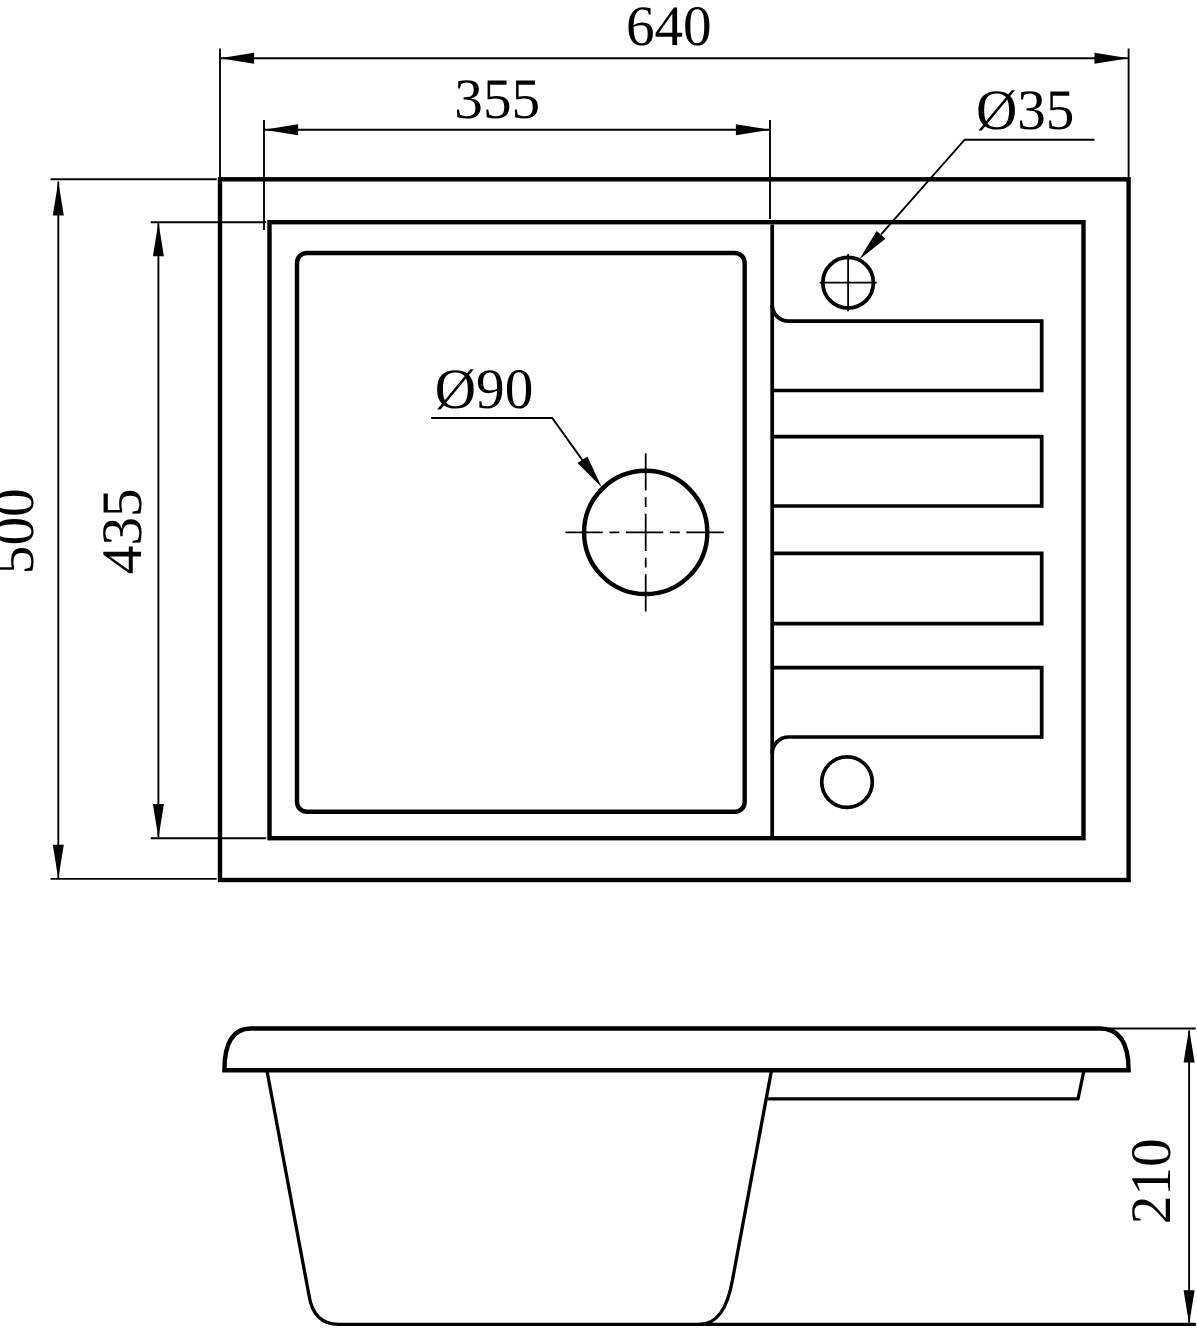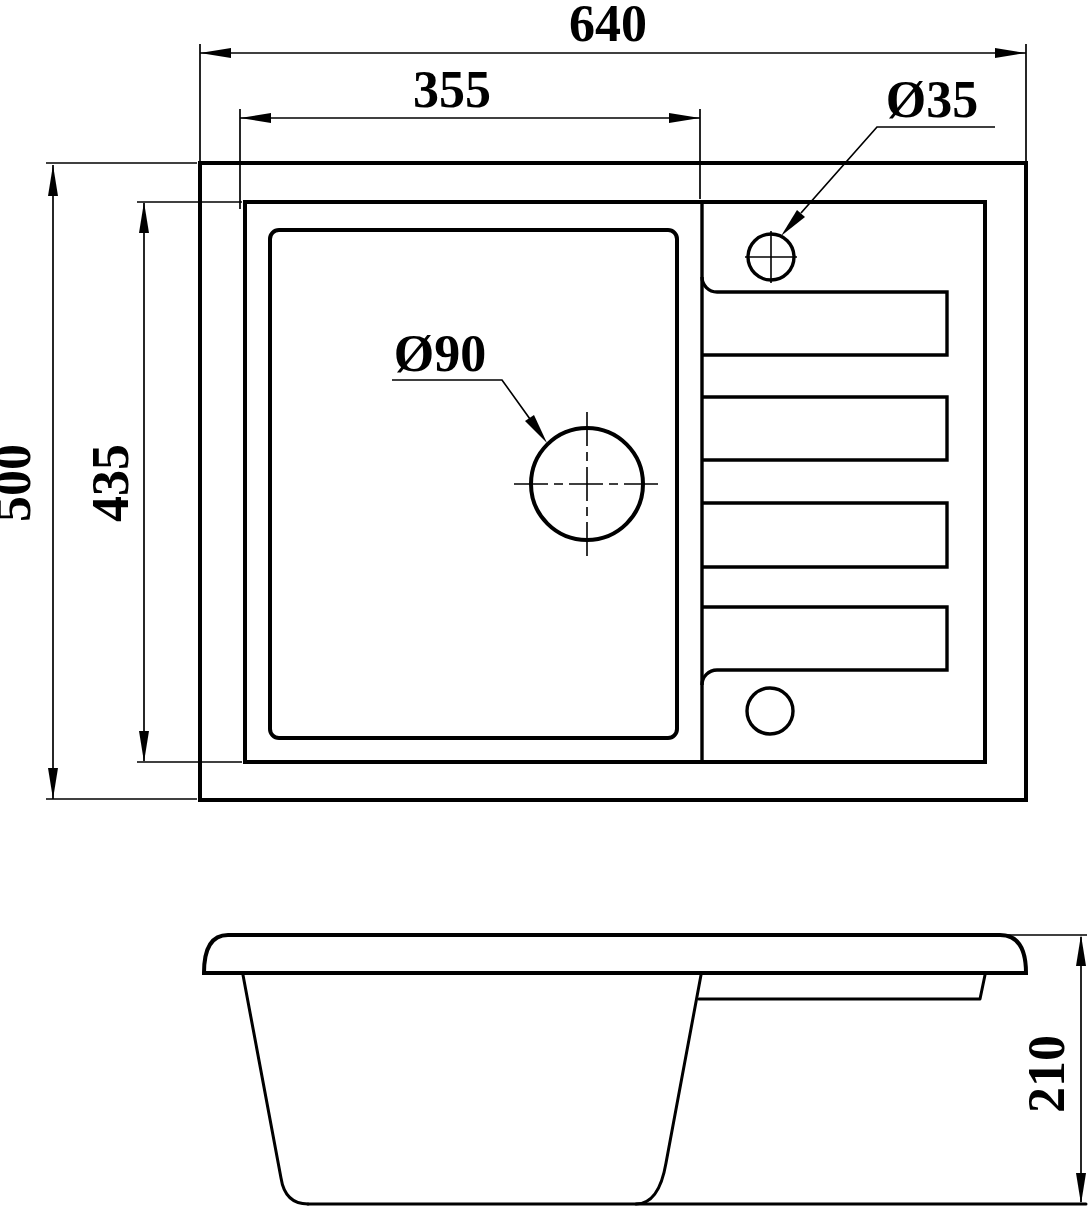--- a/index.html
+++ b/index.html
@@ -8,21 +8,20 @@
     background: #ffffff;
     width: 1088px;
     height: 1216px;
     overflow: hidden;
   }
   #drawing-stage {
     position: relative;
     width: 924px;
     height: 1216px;
     background: #ffffff;
-    font-weight: bold;
   }
   svg { display: block; }
   .obj  { stroke: #000000; fill: none; stroke-width: 4;   stroke-linecap: butt; stroke-linejoin: miter; }
   .obj2 { stroke: #000000; fill: none; stroke-width: 3.4; stroke-linecap: butt; stroke-linejoin: miter; }
   .obj3 { stroke: #000000; fill: none; stroke-width: 3;   stroke-linecap: round; stroke-linejoin: round; }
   .dim  { stroke: #000000; fill: none; stroke-width: 1.7; }
   .cline{ stroke: #000000; fill: none; stroke-width: 1.6; }
   .cdash{ stroke: #000000; fill: none; stroke-width: 1.6; stroke-dasharray: 34 6 9 6; }
   .ah   { fill: #000000; stroke: none; }
   .dimtext {

